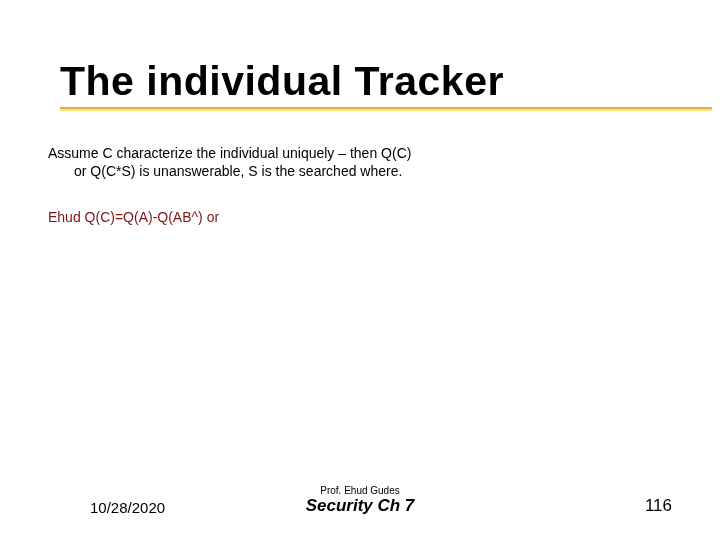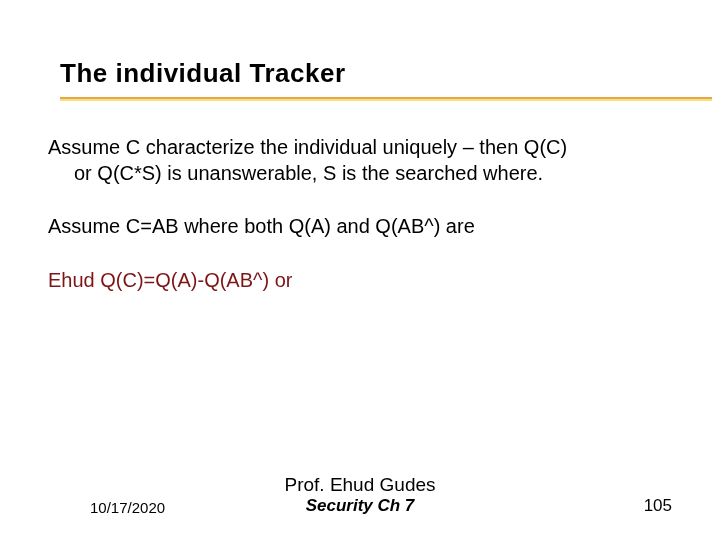--- a/index.html
+++ b/index.html
@@ -18,24 +18,24 @@
     position: relative;
   }
   .title-wrap {
     position: relative;
     margin-left: 12px;
     margin-bottom: 34px;
   }
   .title {
     font-family: "Trebuchet MS", "Arial Black", sans-serif;
     font-weight: 900;
-    font-size: 26px;
+    font-size: 41px;
     color: #000000;
     letter-spacing: 0.5px;
-    padding-bottom: 12px;
+    padding-bottom: 6px;
   }
   .title-underline {
     position: absolute;
     left: 0;
     right: -40px;
     bottom: 0;
     height: 4px;
   }
   .title-underline .orange {
     position: absolute;
@@ -44,21 +44,21 @@
     background: #e8a84a;
   }
   .title-underline .yellow {
     position: absolute;
     left: 0; right: 0; top: 2px;
     height: 2px;
     background: #f6e27a;
   }
   .body {
     font-family: Verdana, Tahoma, sans-serif;
-    font-size: 20px;
+    font-size: 14px;
     line-height: 1.28;
     color: #000000;
   }
   .para {
     margin-bottom: 28px;
   }
   .para .line2 {
     display: block;
     padding-left: 26px;
   }
@@ -81,21 +81,21 @@
   }
   .footer-center {
     text-align: center;
     flex: 0 0 auto;
     position: absolute;
     left: 50%;
     transform: translateX(-50%);
     bottom: 0;
   }
   .footer-center .prof {
-    font-size: 19px;
+    font-size: 10px;
     color: #000;
   }
   .footer-center .course {
     font-size: 17px;
     font-style: italic;
     font-weight: bold;
     color: #000;
   }
   .footer-right {
     font-size: 17px;
@@ -114,29 +114,28 @@
       <div class="yellow"></div>
     </div>
   </div>
 
   <div class="body">
     <div class="para">
       <span>Assume C characterize the individual uniquely – then Q(C)</span>
       <span class="line2">or Q(C*S) is unanswerable, S is the searched where.</span>
     </div>
     <div class="para">
-      <span>Assume C=AB where both Q(A) and Q(AB^) are</span>
     </div>
     <div class="para maroon">
       <span>Ehud   Q(C)=Q(A)-Q(AB^)  or</span>
     </div>
   </div>
 
   <div class="footer">
-    <div class="footer-left">10/17/2020</div>
+    <div class="footer-left">10/28/2020</div>
     <div class="footer-center">
       <div class="prof">Prof. Ehud Gudes</div>
       <div class="course">Security  Ch 7</div>
     </div>
-    <div class="footer-right">105</div>
+    <div class="footer-right">116</div>
   </div>
 
 </div>
 
 </body></html>

